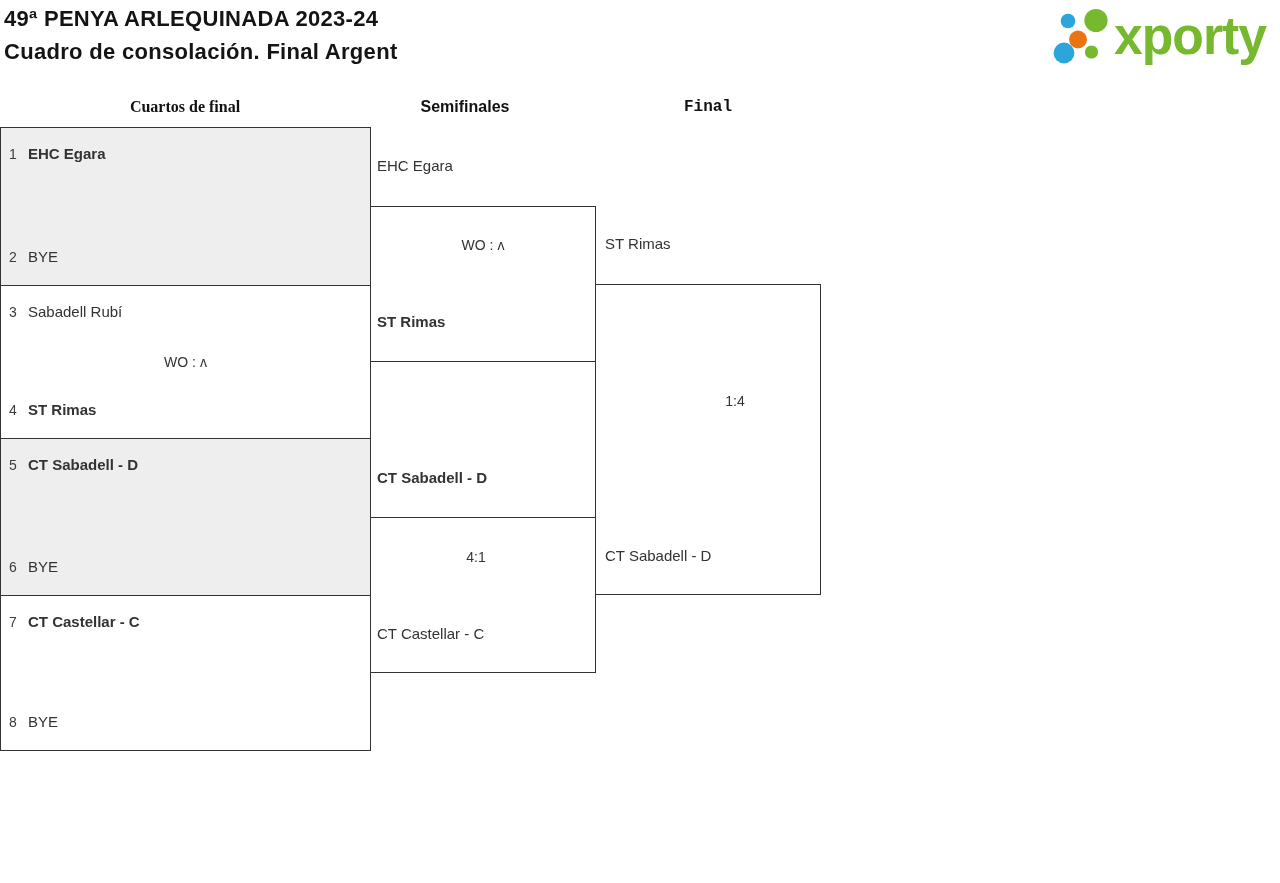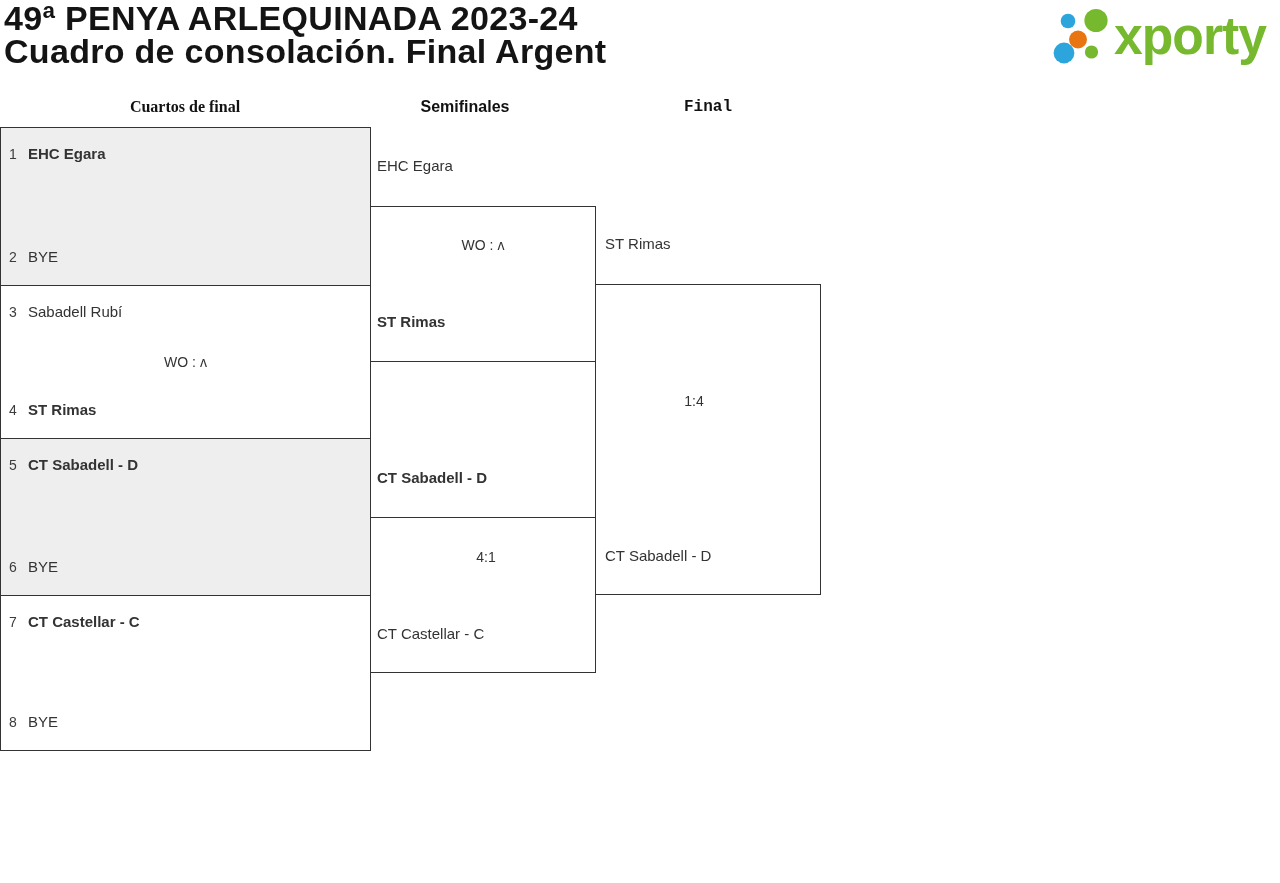--- a/index.html
+++ b/index.html
@@ -2,21 +2,21 @@
 <html><head>
 <meta charset="utf-8">
 <style>
   html,body{margin:0;padding:0;}
   body{
     width:1280px;height:883px;position:relative;background:#ffffff;
     font-family:"Liberation Sans","DejaVu Sans",sans-serif;color:#333;
     overflow:hidden;
   }
   
-  .title{position:absolute;left:4px;top:2px;font-size:34px;line-height:33px;
+  .title{position:absolute;left:4px;top:2px;font-size:22px;line-height:33px;
          font-weight:700;color:#141414;letter-spacing:.3px;}
   .logo{position:absolute;left:1042px;top:0;width:236px;height:75px;}
   
   .col-head{position:absolute;top:97px;height:20px;line-height:20px;text-align:center;
             font-size:16px;font-weight:700;color:#111;}
   
   .qf{position:absolute;left:0;width:371px;border:1px solid #333;box-sizing:border-box;
       background:#fff;}
   .qf.shaded{background:#eeeeee;}
   .row{position:absolute;left:8px;right:8px;height:18px;line-height:18px;
@@ -105,20 +105,20 @@
 </div>
 
 <div class="box" style="left:370px;top:206px;width:226px;height:156px;"></div>
 <div class="box" style="left:370px;top:517px;width:226px;height:156px;"></div>
 
 <div class="flabel" style="left:377px;top:157px;">EHC Egara</div>
 <div class="score-abs" style="left:370px;width:226px;top:236px;">WO : ʌ</div>
 <div class="flabel bold" style="left:377px;top:313px;">ST Rimas</div>
 
 <div class="flabel bold" style="left:377px;top:469px;">CT Sabadell - D</div>
-<div class="score-abs" style="left:370px;width:232px;top:548px;">4:1</div>
+<div class="score-abs" style="left:360px;width:232px;top:548px;">4:1</div>
 <div class="flabel" style="left:377px;top:625px;">CT Castellar - C</div>
 
 <div class="box" style="left:595px;top:284px;width:226px;height:311px;"></div>
 
 <div class="flabel" style="left:605px;top:235px;">ST Rimas</div>
-<div class="score-abs" style="left:581px;width:226px;top:392px;">1:4</div>
+<div class="score-abs" style="left:622px;width:226px;top:392px;">1:4</div>
 <div class="flabel" style="left:605px;top:547px;">CT Sabadell - D</div>
 
 </body></html>

